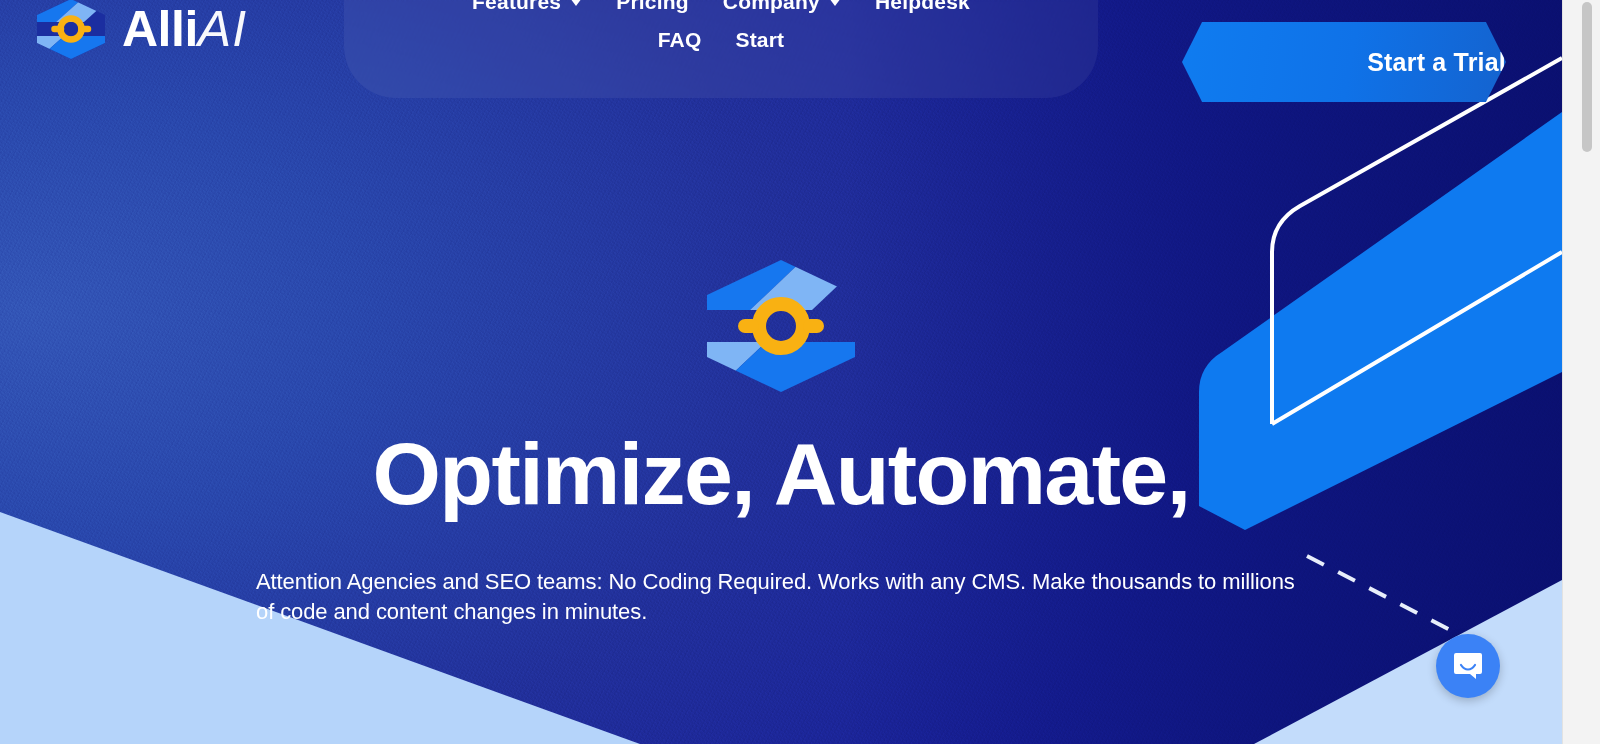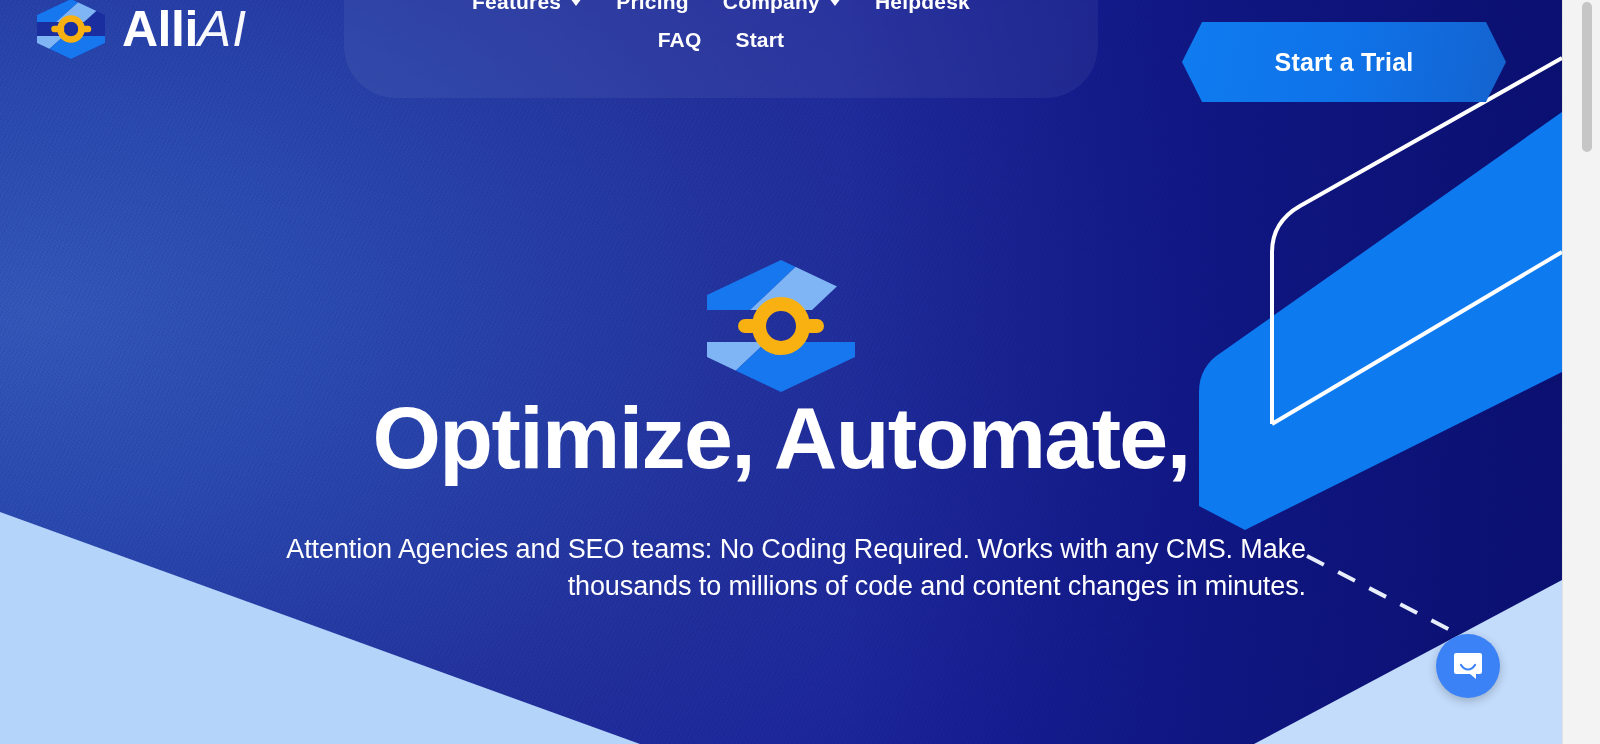--- a/index.html
+++ b/index.html
@@ -111,36 +111,37 @@
   }
   .brand-alli { font-weight:bold; }
   .brand-ai { font-weight:300; opacity:.97; letter-spacing:1px;font-style:italic; }
 
   
   .cta {
     position:absolute; left:1182px; top:22px;
     width:324px; height:80px;
     background:linear-gradient(100deg,#0f7cf0 0%,#0f72e8 52%,#1463cf 100%);
     clip-path:polygon(6.2% 0%, 93.8% 0%, 100% 50%, 93.8% 100%, 6.2% 100%, 0% 50%);
-    display:flex; align-items:center; justify-content:center;
+    display:flex; align-items:center; justify-content:flex-end;
     cursor:pointer;
   }
   .cta-label {
     color:#ffffff; font-size:25px; font-weight:bold; letter-spacing:.2px;
   }
 
   
   .hero {
     position:absolute;
     left:0; top:0; width:1562px; height:744px;
     display:flex; flex-direction:column; align-items:center;
   }
   .hero-logo { margin-top:258px; width:158px; height:136px; display:block; }
 
   .headline {
+    margin-top:36px;
     width:1120px;
     text-align:center;
     color:#ffffff;
     font-size:88px;
     line-height:.99;
     font-weight:bold;
     letter-spacing:-1.6px;
     position:relative;
   }
   .headline-line { display:block; }
@@ -149,23 +150,23 @@
     position:absolute;
     left:-10px; bottom:-44px;
     width:470px; height:56px;
     pointer-events:none;
     overflow:visible;
   }
 
   .subtitle {
     margin-top:50px;
     width:1050px;
-    text-align:right;
+    text-align:left;
     color:#ffffff;
-    font-size:27px;
+    font-size:22px;
     line-height:1.35;
     font-weight:normal;
     letter-spacing:-.1px;
   }
 
   
   .chat-fab {
     position:absolute;
     right:62px; bottom:46px;
     width:64px; height:64px;

